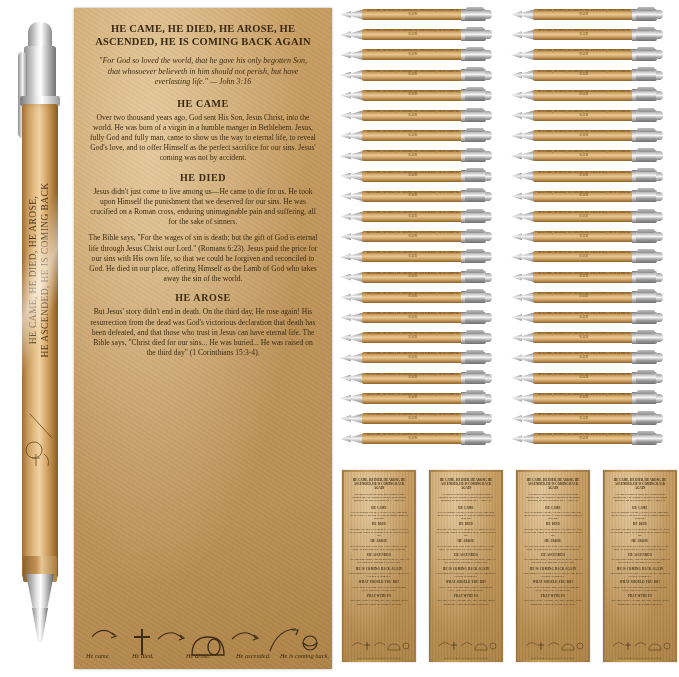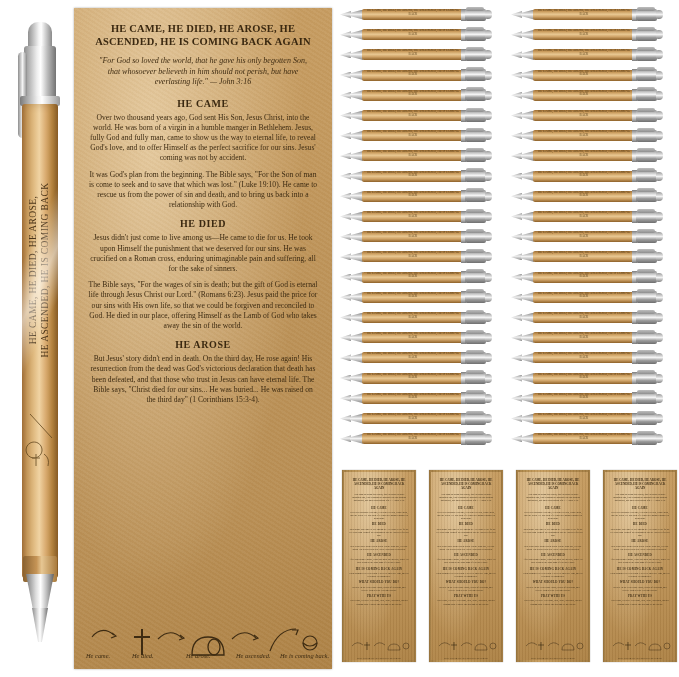--- a/index.html
+++ b/index.html
@@ -128,21 +128,20 @@
   </div>
 
   <div class="card">
     <div class="paper-noise"></div>
     <div class="inner">
       <h1>HE CAME, HE DIED, HE AROSE, HE ASCENDED, HE IS COMING BACK AGAIN</h1>
       <div class="verse">"For God so loved the world, that he gave his only begotten Son, that whosoever believeth in him should not perish, but have everlasting life." — John 3:16</div>
 
       <h2>HE CAME</h2>
       <p>Over two thousand years ago, God sent His Son, Jesus Christ, into the world. He was born of a virgin in a humble manger in Bethlehem. Jesus, fully God and fully man, came to show us the way to eternal life, to reveal God's love, and to offer Himself as the perfect sacrifice for our sins. Jesus' coming was not by accident.</p>
-      <p>It was God's plan from the beginning. The Bible says, "For the Son of man is come to seek and to save that which was lost." (Luke 19:10). He came to rescue us from the power of sin and death, and to bring us back into a relationship with God.</p>
 
       <h2>HE DIED</h2>
       <p>Jesus didn't just come to live among us—He came to die for us. He took upon Himself the punishment that we deserved for our sins. He was crucified on a Roman cross, enduring unimaginable pain and suffering, all for the sake of sinners.</p>
       <p>The Bible says, "For the wages of sin is death; but the gift of God is eternal life through Jesus Christ our Lord." (Romans 6:23). Jesus paid the price for our sins with His own life, so that we could be forgiven and reconciled to God. He died in our place, offering Himself as the Lamb of God who takes away the sin of the world.</p>
 
       <h2>HE AROSE</h2>
       <p>But Jesus' story didn't end in death. On the third day, He rose again! His resurrection from the dead was God's victorious declaration that death has been defeated, and that those who trust in Jesus can have eternal life. The Bible says, "Christ died for our sins... He was buried... He was raised on the third day" (1 Corinthians 15:3-4).</p>
     </div>
 
     <div class="footline">

